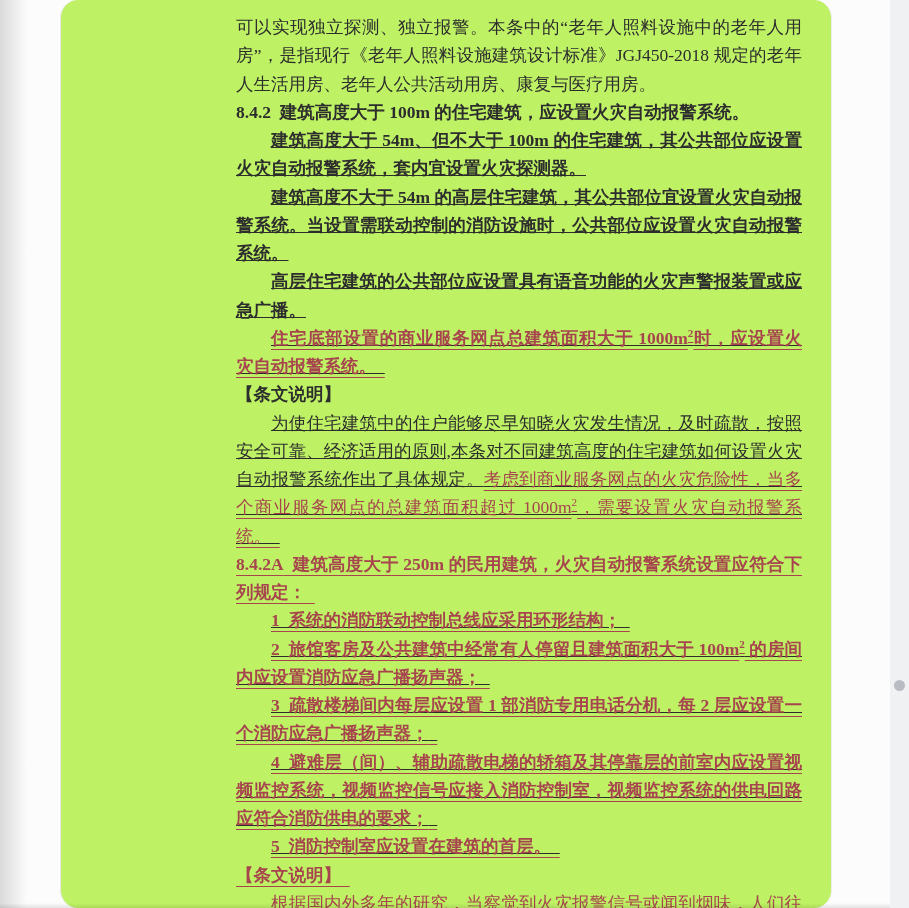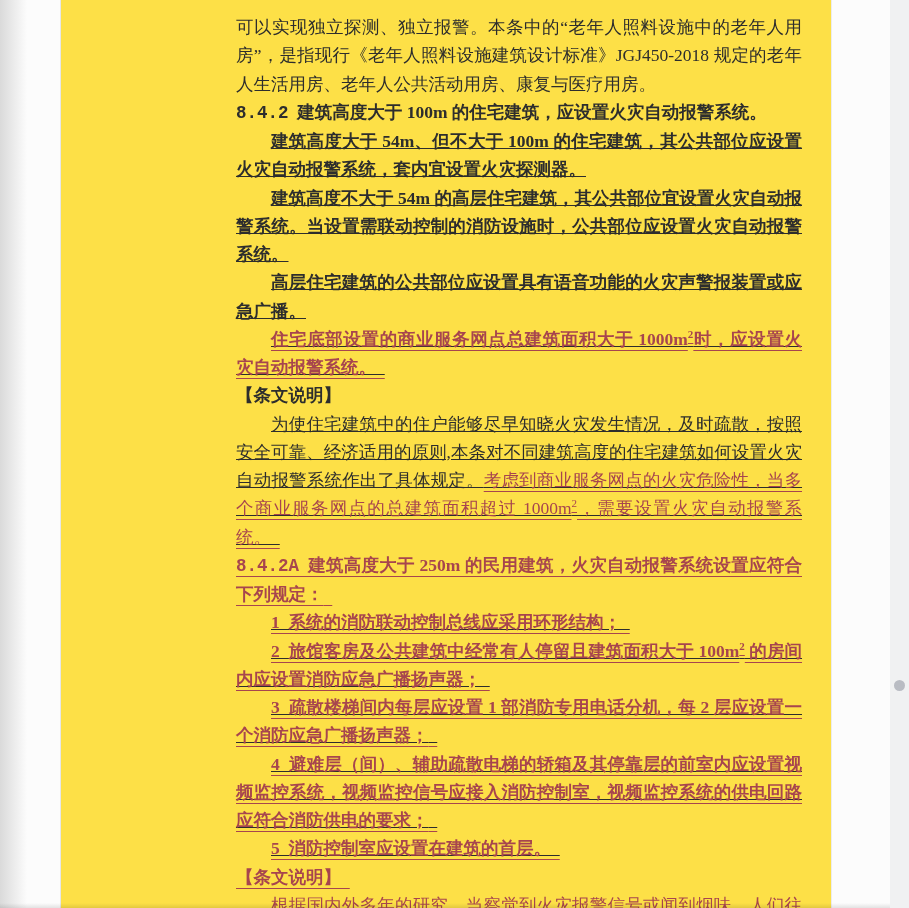--- a/index.html
+++ b/index.html
@@ -4,22 +4,22 @@
 <style>
   html,body{margin:0;padding:0;}
   body{
     width:909px;height:908px;overflow:hidden;position:relative;
     background:#fcfcfc;
     font-family:"Liberation Serif","DejaVu Serif",serif;
   }
   .viewer{position:absolute;inset:0;}
   .page{
     position:absolute;top:0;bottom:0;left:60px;width:770px;
-    background:#fde047;
-    border-left:1px solid #e7e7e7;border-right:1px solid #ececec;
+    background:#bef264;
+    border-left:1px solid #e7e7e7;border-right:1px solid #ececec;border-radius:18px;
   }
   .curl-shadow{
     position:absolute;left:0;top:0;bottom:0;width:27px;
     background:linear-gradient(90deg,#dadada 0%,rgba(255,255,255,0) 100%);
     pointer-events:none;
   }
   .bottom-shade{
     position:absolute;left:0;right:19px;bottom:0;height:5px;
     background:linear-gradient(180deg,rgba(0,0,0,0) 0%,rgba(0,0,0,0.10) 100%);
     pointer-events:none;
@@ -41,21 +41,21 @@
   .doc p{margin:0;padding:0;}
   .doc p.indent{text-indent:2em;text-decoration:underline;}
   .doc p.prov{font-weight:600;}
   .red{color:#a7454e;}
   .u{
     text-decoration:underline;
     text-decoration-color:#a7454e;
     text-decoration-thickness:1.2px;
     text-underline-offset:5px;
   }
-  .b{font-weight:700;font-family:Liberation Mono, monospace;}
+  .b{font-weight:700;}
   sup{font-size:11px;line-height:0;vertical-align:super;}
 </style>
 </head>
 <body>
 
 <div class="viewer">
 
   <div class="page">
     <div class="doc"><p class=""><span>可以实现独立探测、独立报警。本条中的“老年人照料设施中的老年人用房”，是指现行《老年人照料设施建筑设计标准》JGJ450-2018 规定的老年人生活用房、老年人公共活动用房、康复与医疗用房。</span></p><p class="prov"><span class="b">8.4.2</span><span>  建筑高度大于 100m 的住宅建筑，应设置火灾自动报警系统。</span></p><p class="indent prov"><span>建筑高度大于 54m、但不大于 100m 的住宅建筑，其公共部位应设置火灾自动报警系统，套内宜设置火灾探测器。</span></p><p class="indent prov"><span>建筑高度不大于 54m 的高层住宅建筑，其公共部位宜设置火灾自动报警系统。当设置需联动控制的消防设施时，公共部位应设置火灾自动报警系统。</span></p><p class="indent prov"><span>高层住宅建筑的公共部位应设置具有语音功能的火灾声警报装置或应急广播。</span></p><p class="indent prov"><span class="red u">住宅底部设置的商业服务网点总建筑面积大于 1000m</span><sup class="red u">2</sup><span class="red u">时，应设置火灾自动报警系统。</span><span class="red u">&nbsp;&nbsp;</span></p><p class="prov"><span>【条文说明】</span></p><p class="indent "><span>为使住宅建筑中的住户能够尽早知晓火灾发生情况，及时疏散，按照安全可靠、经济适用的原则,本条对不同建筑高度的住宅建筑如何设置火灾自动报警系统作出了具体规定。</span><span class="red u">考虑到商业服务网点的火灾危险性，当多个商业服务网点的总建筑面积超过 1000m</span><sup class="red u">2</sup><span class="red u">，需要设置火灾自动报警系统。</span><span class="red u">&nbsp;&nbsp;</span></p><p class="prov"><span class="red u b">8.4.2A</span><span class="red u">  建筑高度大于 250m 的民用建筑，火灾自动报警系统设置应符合下列规定：</span><span class="red u">&nbsp;&nbsp;</span></p><p class="indent prov"><span class="red u">1  系统的消防联动控制总线应采用环形结构；</span><span class="red u">&nbsp;&nbsp;</span></p><p class="indent prov"><span class="red u">2  旅馆客房及公共建筑中经常有人停留且建筑面积大于 100m</span><sup class="red u">2</sup><span class="red u"> 的房间内应设置消防应急广播扬声器；</span><span class="red u">&nbsp;&nbsp;</span></p><p class="indent prov"><span class="red u">3  疏散楼梯间内每层应设置 1 部消防专用电话分机，每 2 层应设置一个消防应急广播扬声器；</span><span class="red u">&nbsp;&nbsp;</span></p><p class="indent prov"><span class="red u">4  避难层（间）、辅助疏散电梯的轿箱及其停靠层的前室内应设置视频监控系统，视频监控信号应接入消防控制室，视频监控系统的供电回路应符合消防供电的要求；</span><span class="red u">&nbsp;&nbsp;</span></p><p class="indent prov"><span class="red u">5  消防控制室应设置在建筑的首层。</span><span class="red u">&nbsp;&nbsp;</span></p><p class="prov"><span class="red u">【条文说明】</span><span class="red u">&nbsp;&nbsp;</span></p><p class="indent "><span class="red u">根据国内外多年的研究，当察觉到火灾报警信号或闻到烟味，人们往往忽视这些初始的信号或将时间花在调查初始信息和形势的严重性,从而延误了可以更安全进行疏散的宝贵时间。高层建筑人员疏散所需时间长，特别是对于客房等场所，如能及早发出火灾声警报信号，将有利于缩短人员疏散反应时间。本条规定参考了美国消防协会标准《国家火灾报警规范》NFPA 72-2016 的规定。</span></p></div>
   </div>

